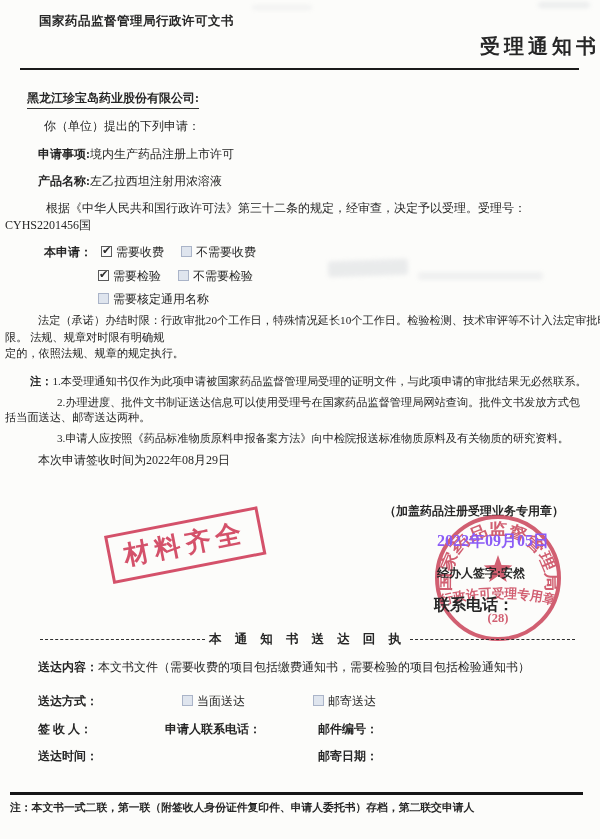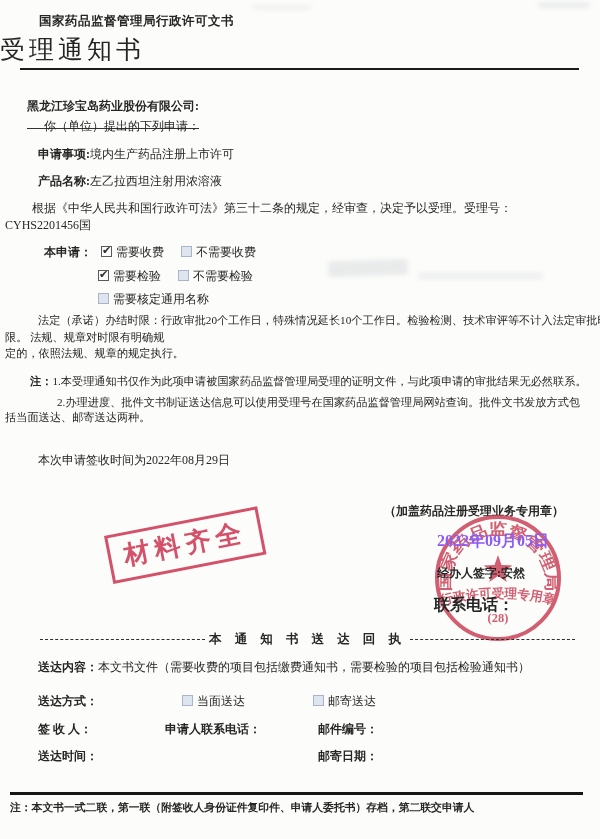--- a/index.html
+++ b/index.html
@@ -4,28 +4,28 @@
 <style>
   html,body{margin:0;padding:0;background:#e8e8e6;}
   #doc{
     position:relative;width:600px;height:839px;margin:0 auto;
     background:#fcfcfa;overflow:hidden;
     font-family:"Liberation Serif","DejaVu Serif",serif;
     color:#262626;font-size:12px;
   }
   .abs{position:absolute;white-space:nowrap;}
   .hdr{left:27px;top:13px;font-size:12.5px;font-weight:bold;letter-spacing:.5px;padding-left:12px;}
-  .title{left:0;right:0;top:33px;text-align:left;font-size:25px;font-weight:normal;letter-spacing:4px;white-space:nowrap;position:absolute;}
+  .title{left:0;right:0;top:33px;text-align:right;font-size:20px;font-weight:bold;letter-spacing:4px;white-space:nowrap;position:absolute;}
   .title-rule{position:absolute;left:20px;right:21px;top:68px;border-top:2.5px solid #1b1b1b;}
-  .recipient{left:27px;top:98px;font-size:12px;font-weight:bold;border-bottom:1px solid #333;padding-bottom:13px;}
+  .recipient{left:27px;top:90px;font-size:12px;font-weight:bold;border-bottom:1px solid #333;padding-bottom:1px;}
   .b{font-weight:bold;}
   .l-intro{left:44px;top:118px;}
   .l-item{left:38px;top:146px;}
   .l-prod{left:38px;top:173px;text-align:center;}
-  .l-law{left:32px;top:200px;}
+  .l-law{left:46px;top:200px;}
   .l-accno{left:5px;top:217px;font-family:"Liberation Serif","DejaVu Serif",serif;}
   .cb-row{position:absolute;white-space:nowrap;}
   .r1{left:44px;top:244px;}
   .r2{left:98px;top:268px;}
   .r3{left:98px;top:291px;}
   .app-label{display:inline-block;width:54px;font-weight:bold;}
   .cb{display:inline-block;width:11px;height:11px;vertical-align:-1px;margin-right:4px;position:relative;
       background:#dfe5ee;border:1px solid #aab4c8;box-sizing:border-box;}
   .cb.checked{background:#fbfbfb;border:1px solid #5a5a5a;}
   .cb.checked::after{content:"\2714";position:absolute;left:0px;top:-3px;font-size:11px;color:#2d2d2d;}
@@ -106,20 +106,21 @@
   </div>
 
   <div class="abs small dl1">法定（承诺）办结时限：行政审批20个工作日，特殊情况延长10个工作日。检验检测、技术审评等不计入法定审批时</div>
   <div class="abs small dl2">限。 法规、规章对时限有明确规</div>
   <div class="abs small dl3">定的，依照法规、规章的规定执行。</div>
 
   <div class="abs small note1">
     <span class="b">注：</span><span>1.本受理通知书仅作为此项申请被国家药品监督管理局受理的证明文件，与此项申请的审批结果无必然联系。</span>
   </div>
   <div class="note2 small">2.办理进度、批件文书制证送达信息可以使用受理号在国家药品监督管理局网站查询。批件文书发放方式包括当面送达、邮寄送达两种。</div>
+  <div class="abs small note3">3.申请人应按照《药品标准物质原料申报备案方法》向中检院报送标准物质原料及有关物质的研究资料。</div>
 
   <div class="abs sign-time">本次申请签收时间为2022年08月29日</div>
 
   <div class="abs seal-note">（加盖药品注册受理业务专用章）</div>
   <div class="abs stamp-date">2022年09月05日</div>
   <div class="abs handler">经办人签字:安然</div>
   <div class="abs phone">联系电话：</div>
 
   <div class="abs material-stamp">材料齐全</div>
 

